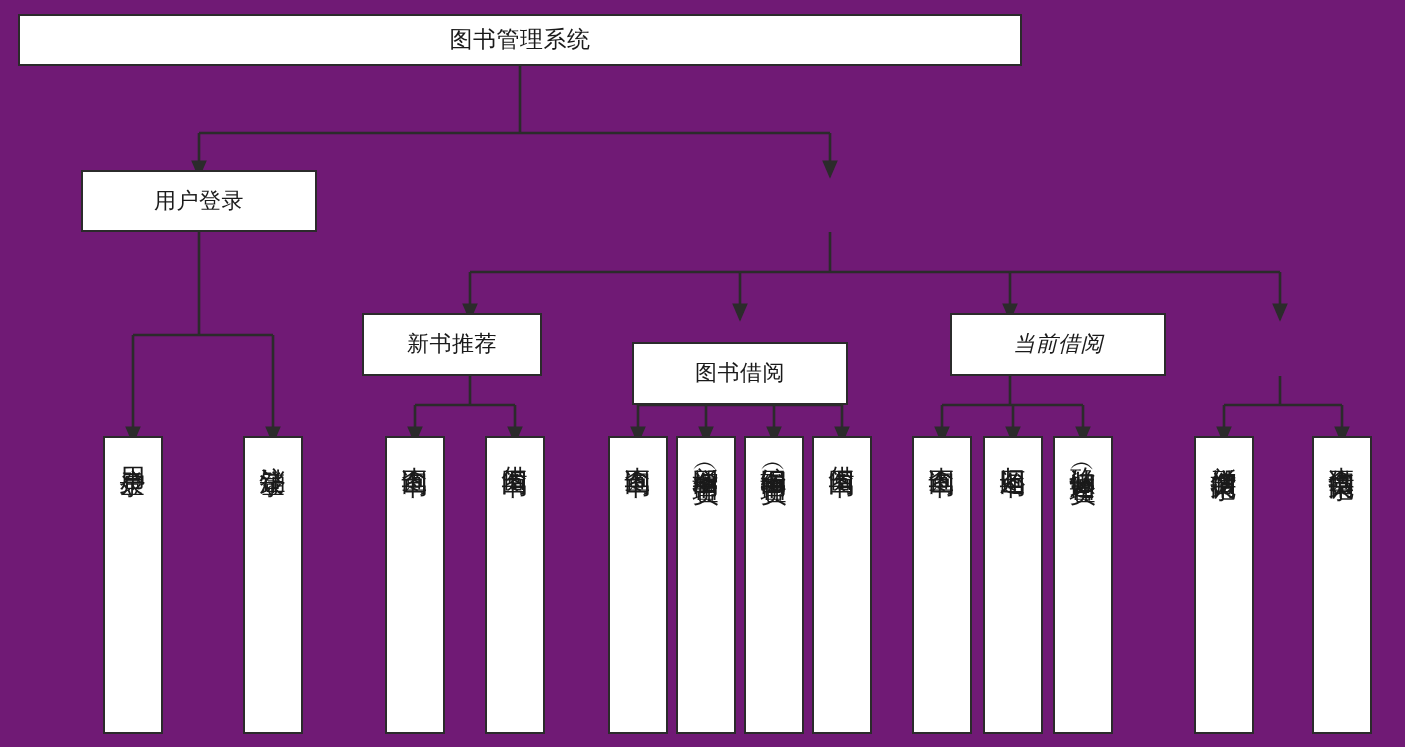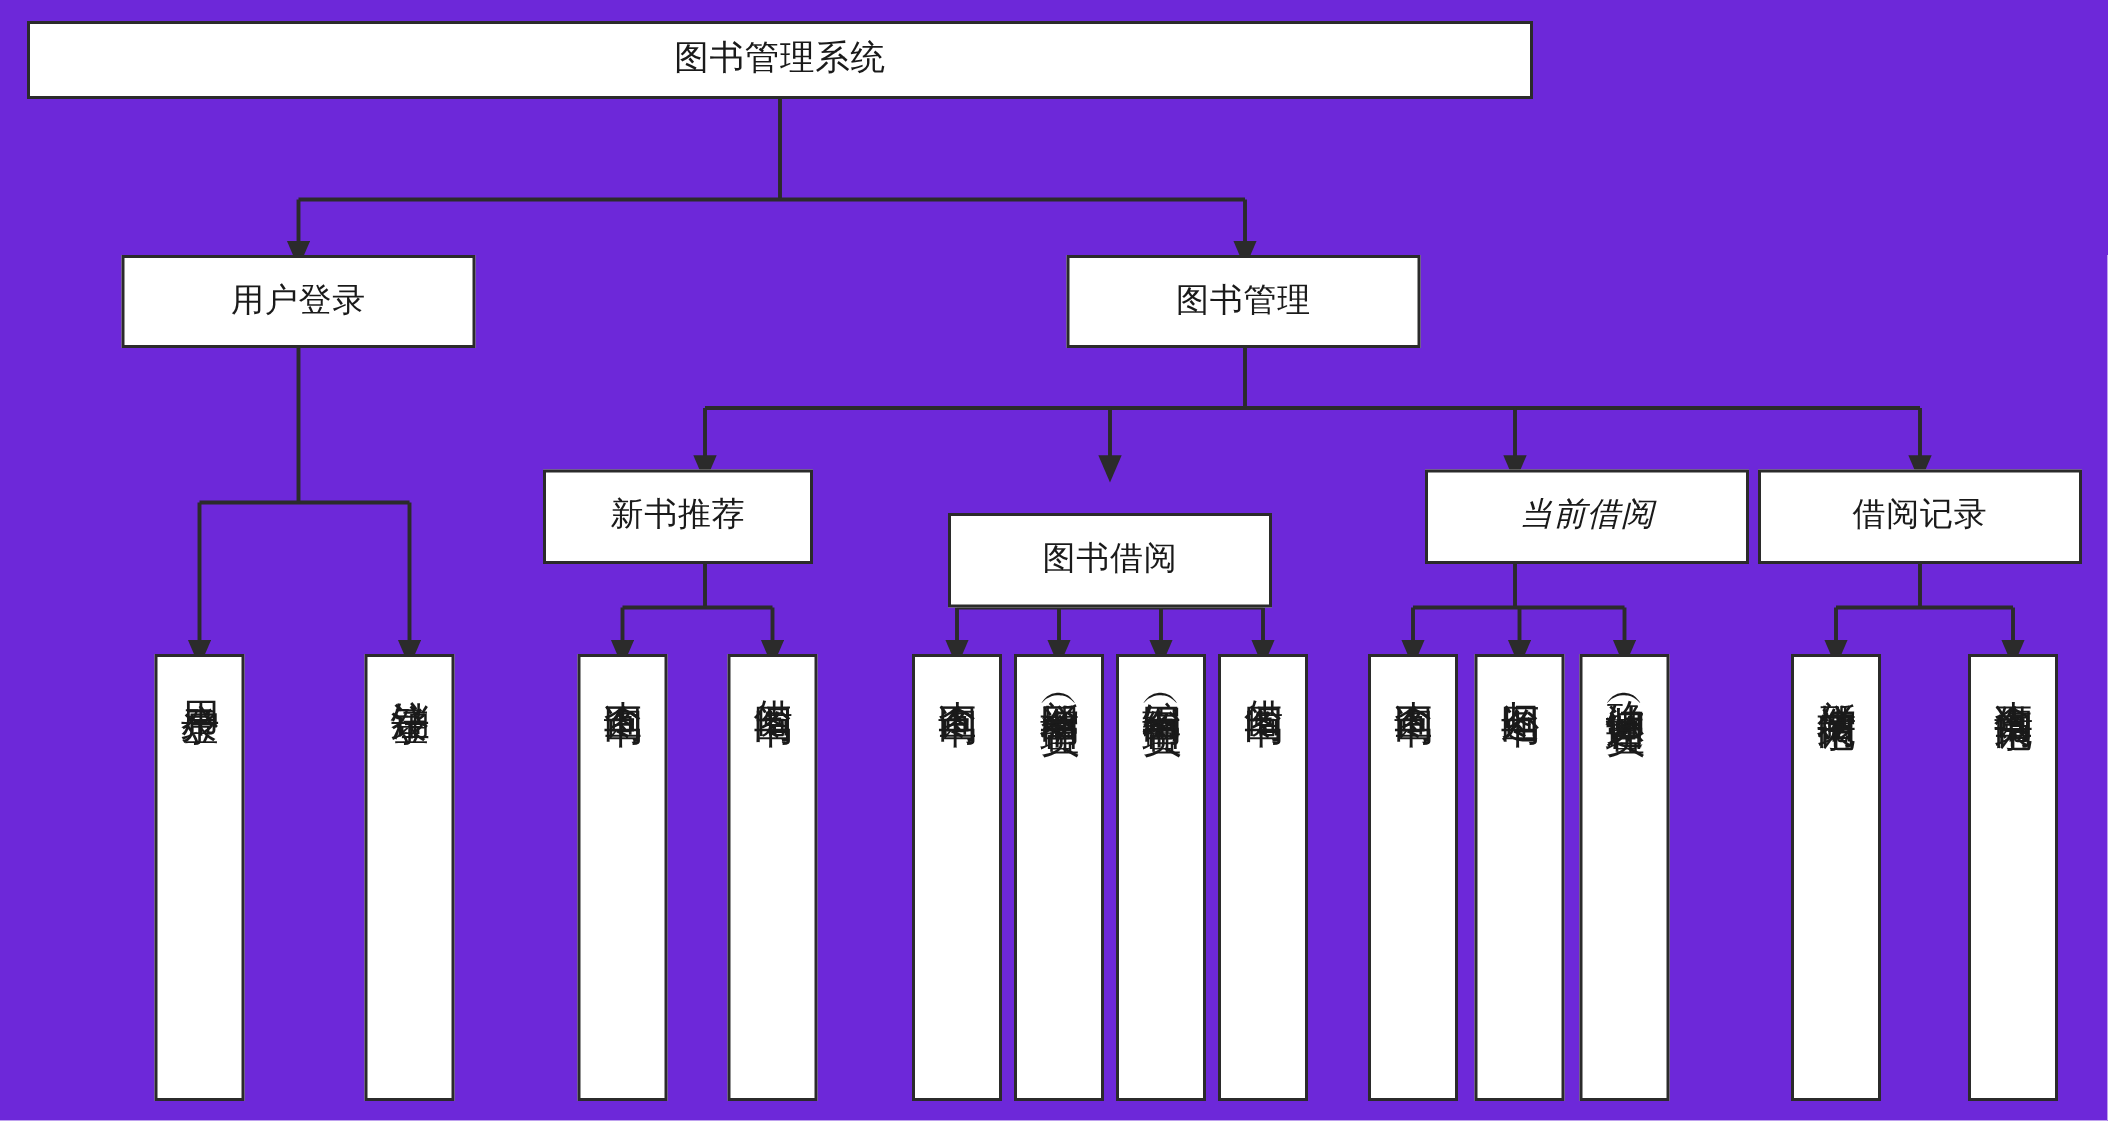--- a/index.html
+++ b/index.html
@@ -7,21 +7,21 @@
     padding: 0;
     background: #ffffff;
   }
   body {
     font-family: "DejaVu Sans", "Liberation Sans", sans-serif;
   }
   #diagram-root {
     position: relative;
     width: 1405px;
     height: 747px;
-    background: #6d28d9;
+    background: #701a75;
     overflow: hidden;
   }
   svg.edges {
     position: absolute;
     left: 0;
     top: 0;
     width: 1405px;
     height: 747px;
     pointer-events: none;
   }
@@ -126,39 +126,33 @@
   </svg>
 
   <div class="node horiz root" style="left:18px; top:14px; width:1004px; height:52px;">
     <span class="label">图书管理系统</span>
   </div>
 
   <div class="node horiz" style="left:81px; top:170px; width:236px; height:62px;">
     <span class="label">用户登录</span>
   </div>
 
-  <div class="node horiz" style="left:711px; top:170px; width:236px; height:62px;">
-    <span class="label">图书管理</span>
-  </div>
 
   <div class="node horiz" style="left:362px; top:313px; width:180px; height:63px;">
     <span class="label">新书推荐</span>
   </div>
 
   <div class="node horiz" style="left:632px; top:313px; width:216px; height:63px;margin-top:29px;">
     <span class="label">图书借阅</span>
   </div>
 
   <div class="node horiz" style="left:950px; top:313px; width:216px; height:63px;font-style:italic;">
     <span class="label">当前借阅</span>
   </div>
 
-  <div class="node horiz" style="left:1172px; top:313px; width:216px; height:63px;">
-    <span class="label">借阅记录</span>
-  </div>
 
   <div class="node vert" style="left:103px; top:436px; width:60px; height:298px;">
     <span class="label">用户登录</span>
   </div>
 
   <div class="node vert" style="left:243px; top:436px; width:60px; height:298px;">
     <span class="label">注销登录</span>
   </div>
 
   <div class="node vert" style="left:385px; top:436px; width:60px; height:298px;">

